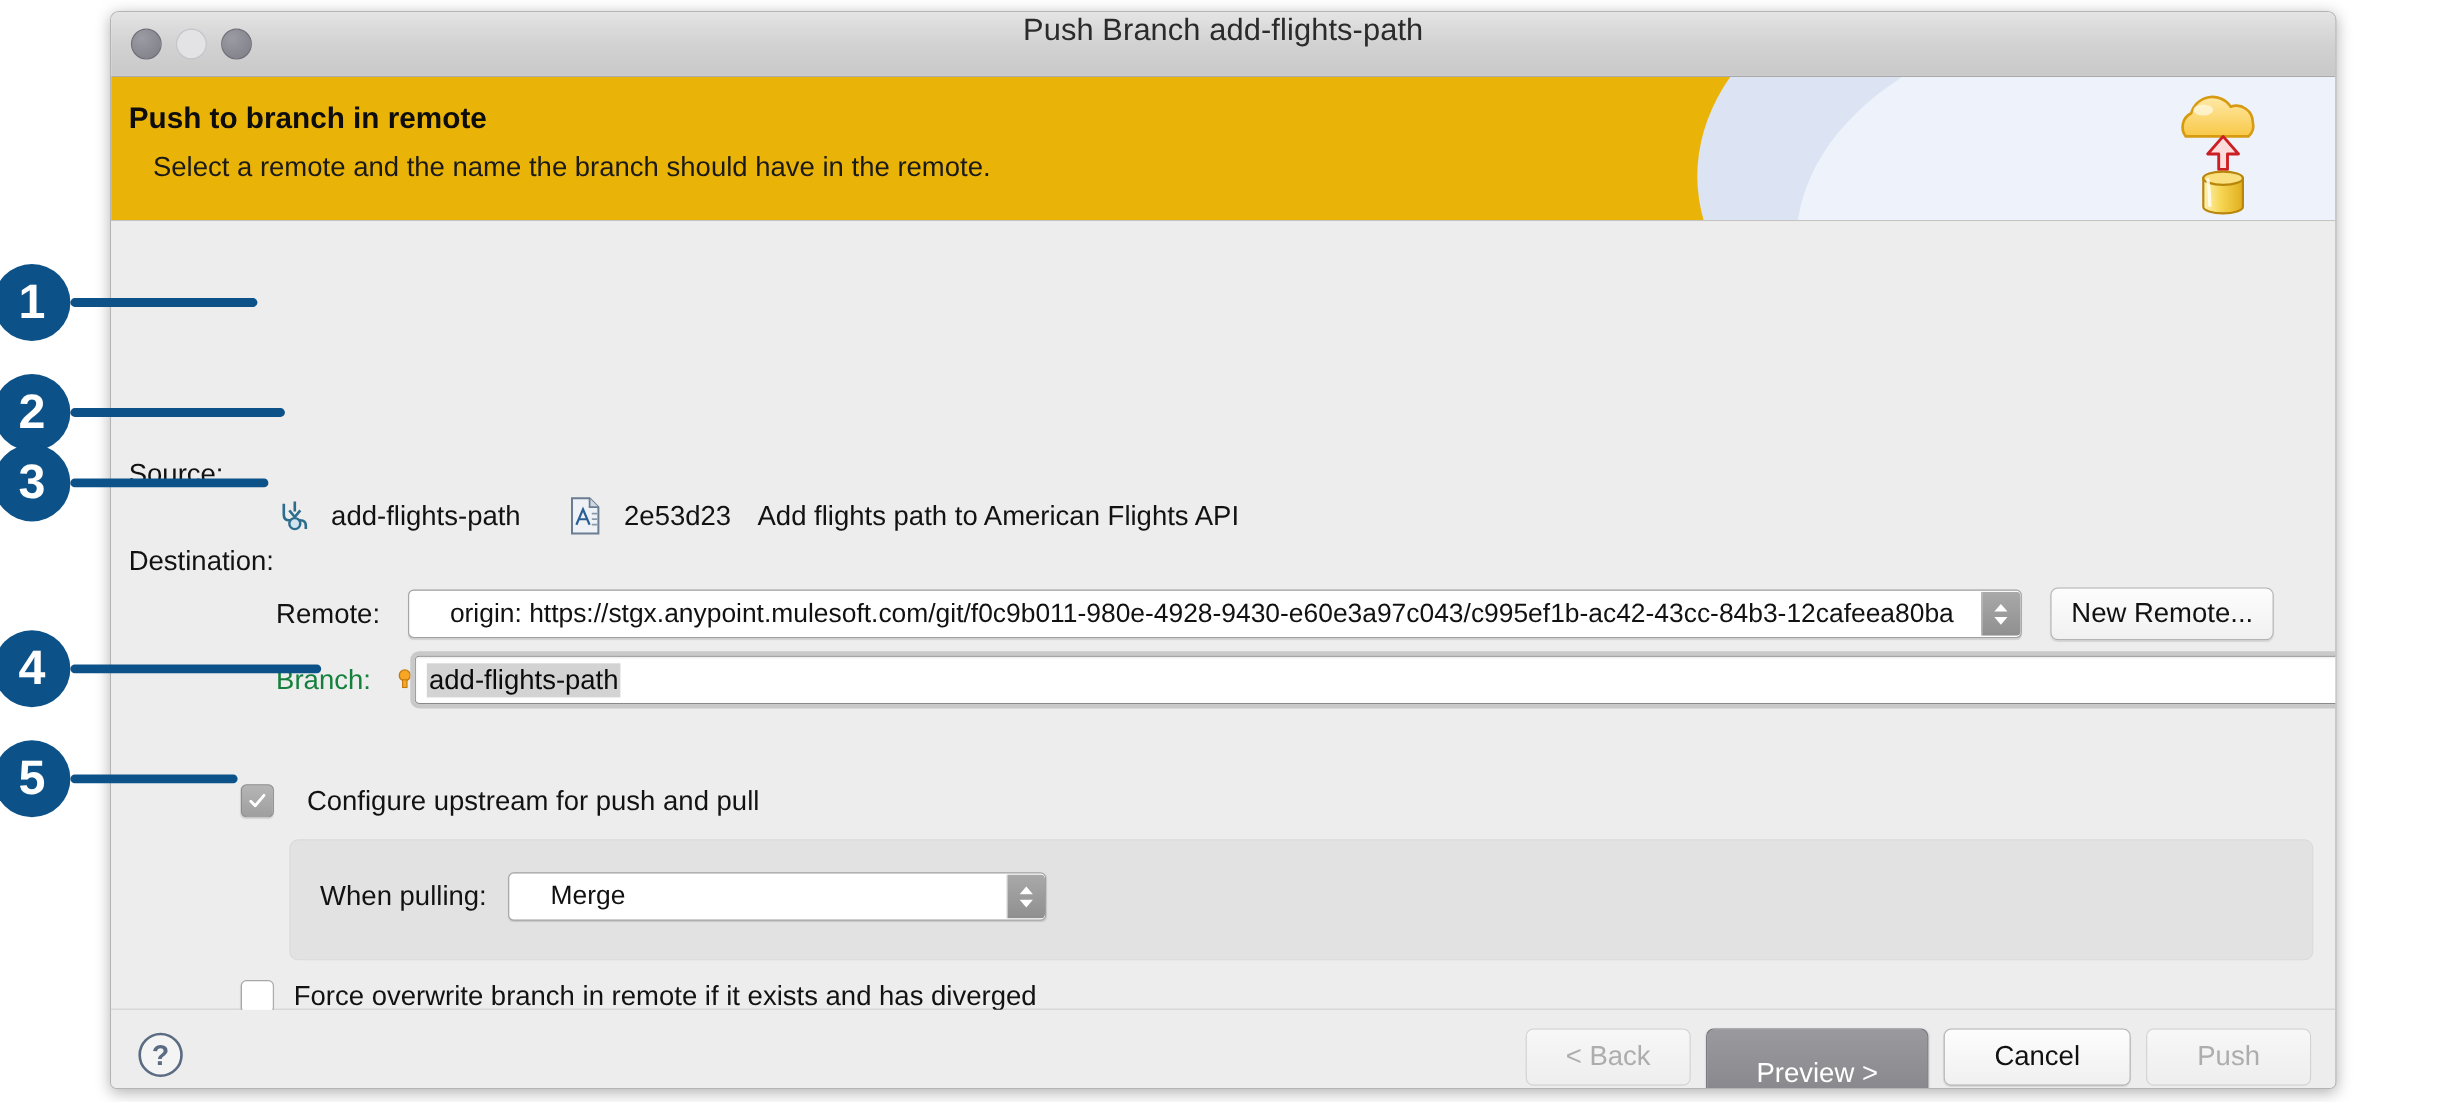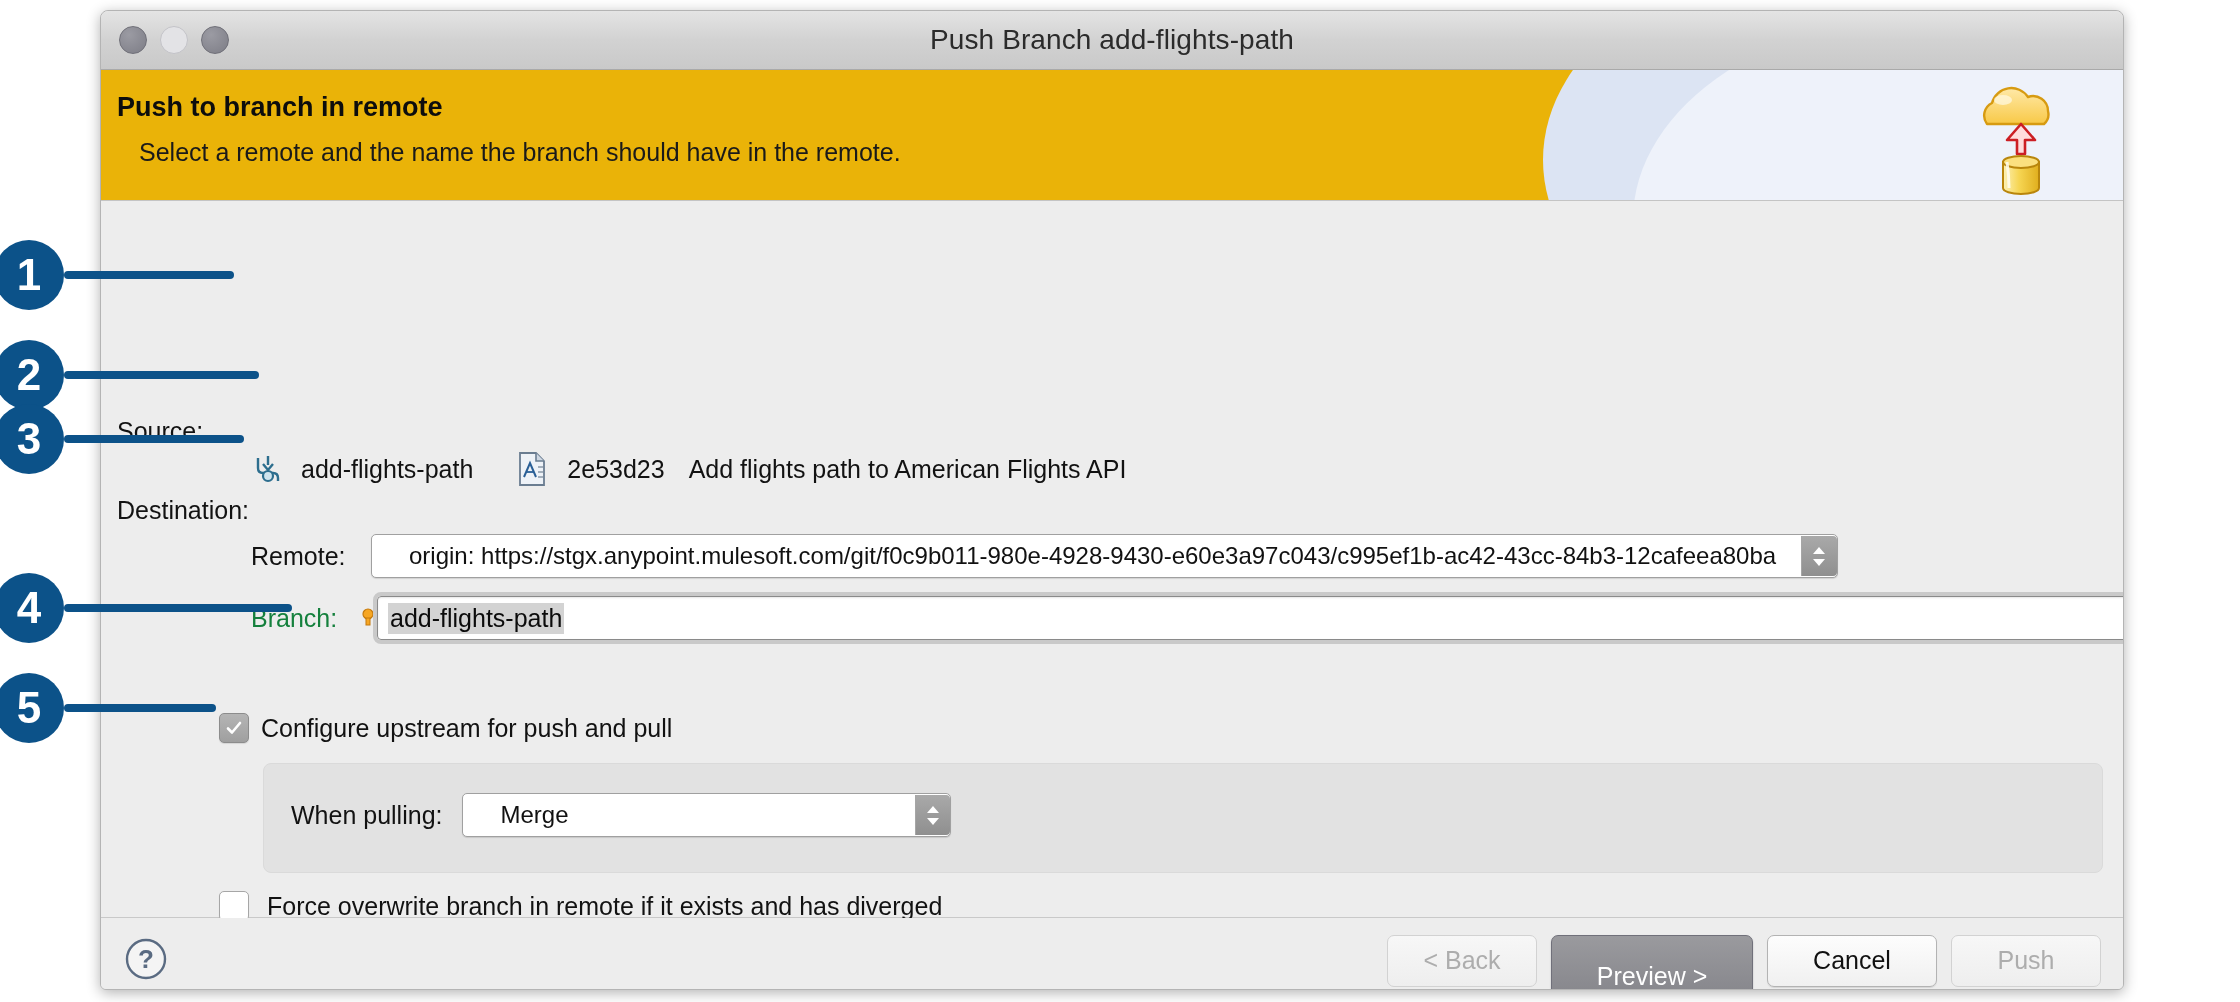--- a/index.html
+++ b/index.html
@@ -32,21 +32,21 @@
     box-shadow:0 3px 14px rgba(0,0,0,.30);
     overflow:hidden;
     z-index:10;
   }
   .titlebar{
     height:58px;
     background:linear-gradient(to bottom,#e4e4e4 0%,#d2d2d2 50%,#c9c9c9 100%);
     border-bottom:1px solid #a9a9a9;
     border-radius:7px 7px 0 0;
     position:relative;
-    display:flex;align-items:center;justify-content:center;
+    display:flex;align-items:flex-start;justify-content:center;
   }
   .lights{position:absolute;left:18px;top:0;height:58px;display:flex;align-items:center;gap:13px;}
   .light{width:26px;height:26px;border-radius:50%;}
   .light.close{background:radial-gradient(circle at 35% 30%,#9b9ba3,#7d7d86);border:1px solid #6f6f78;}
   .light.min{background:#e3e3e6;border:1px solid #c3c3c8;}
   .light.zoom{background:radial-gradient(circle at 35% 30%,#9b9ba3,#7d7d86);border:1px solid #6f6f78;}
   .wtitle{font-size:28px;color:#2b2b2b;font-weight:normal;letter-spacing:.1px;}
 
   
   .banner{
@@ -134,21 +134,21 @@
     outline:4px solid #c9c9c9;outline-offset:0px;
     border-color:#8a8a8a;
   }
   #branch-field{width:1826px;}
   #branch-field .sel{
     font-size:25px;color:#0b0b0b;margin-left:10px;
     background:#d3d3d3;padding:1px 2px;
   }
 
   
-  #upstream-check-row{left:118px;top:512px;gap:12px;}
+  #upstream-check-row{left:118px;top:512px;gap:30px;}
   .cb{
     width:28px;height:28px;border-radius:5px;
     border:1px solid #a6a6a6;background:#ffffff;
     box-shadow:0 1px 1px rgba(0,0,0,.10);
     display:flex;align-items:center;justify-content:center;
     flex:0 0 auto;
   }
   .cb.checked{background:linear-gradient(to bottom,#b5b5b5,#9f9f9f);border-color:#8c8c8c;}
   .cb.checked svg{display:block;}
   .cb svg{display:none;}
@@ -293,20 +293,21 @@
         <span class="val">origin: https://stgx.anypoint.mulesoft.com/git/f0c9b011-980e-4928-9430-e60e3a97c043/c995ef1b-ac42-43cc-84b3-12cafeea80ba</span>
         <span class="stepper">
           <svg width="16" height="9" viewBox="0 0 16 9">
               <path d="M8 1 L14 8 L2 8 Z" fill="#ffffff"></path>
             </svg>
           <svg width="16" height="9" viewBox="0 0 16 9">
               <path d="M8 8 L2 1 L14 1 Z" fill="#ffffff"></path>
             </svg>
         </span>
       </span>
+      <span class="btn" id="new-remote-btn">New Remote...</span>
     </div>
 
     <div class="row" id="branch-row">
       <span id="branch-label">Branch:</span>
       <span class="bulb">
         <svg viewBox="0 0 14 22" width="14" height="22">
           <circle cx="7" cy="7" r="5" fill="#f6a623" stroke="#c4790c" stroke-width="1.2"></circle>
           <rect x="5" y="11" width="4" height="7" fill="#f6a623" stroke="#c4790c" stroke-width="1"></rect>
         </svg>
       </span>

